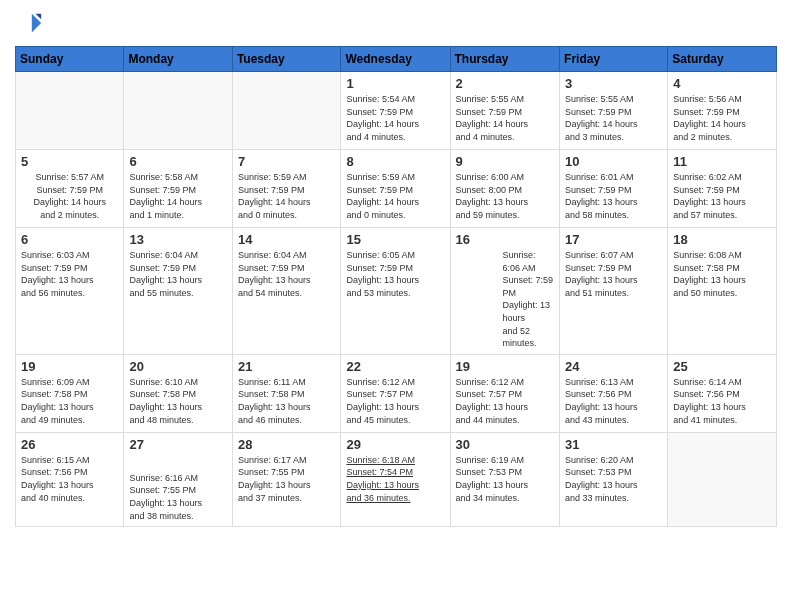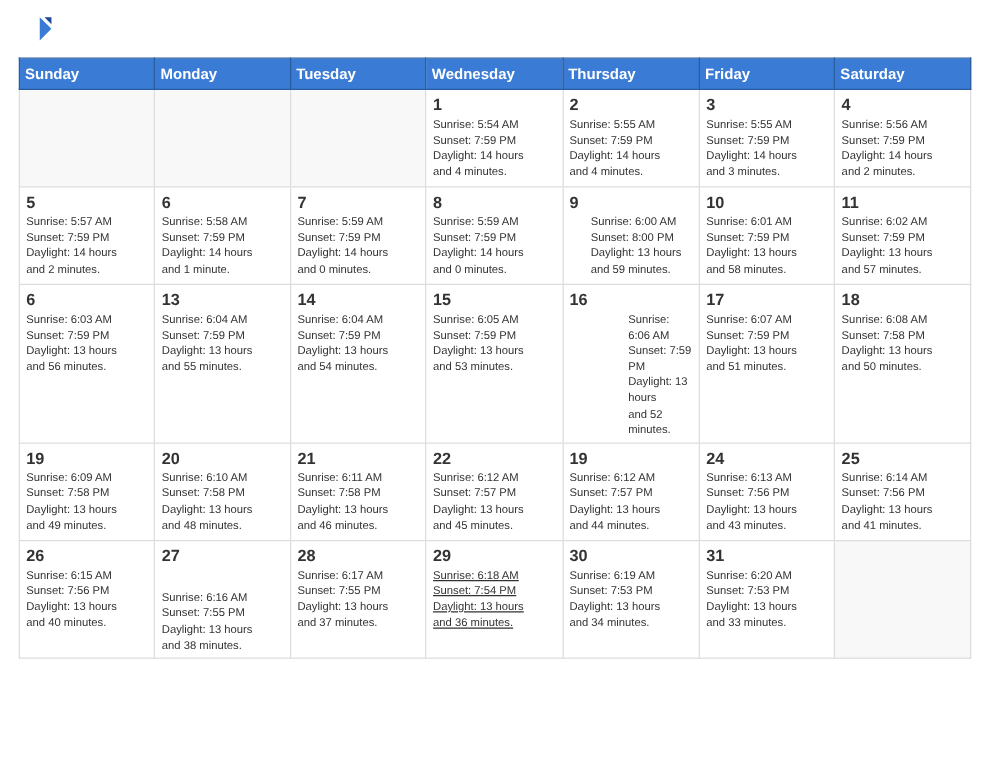--- a/index.html
+++ b/index.html
@@ -52,21 +52,21 @@
       color: #333;
       font-weight: bold;
     }
     .calendar {
       width: 100%;
       border-collapse: collapse;
       border: 1px solid #ccc;
     }
     .calendar th {
       background-color: #3a7bd5;
-      color: #ffffff;
+      color: #000000;
       font-size: 12px;
       font-weight: bold;
       padding: 5px 4px;
       text-align: left;
       border: 1px solid #2a5ca0;
       margin-left: 45px;
     }
     .calendar td {
       width: 110px;
       vertical-align: top;
@@ -156,21 +156,21 @@
             <span class="day-number">4</span>
             <div class="day-info" style="white-space: pre-line;">Sunrise: 5:56 AM
 Sunset: 7:59 PM
 Daylight: 14 hours
 and 2 minutes.</div>
           </td>
         </tr>
         <tr>
           <td>
             <span class="day-number">5</span>
-            <div class="day-info" style="white-space: pre-line;">Sunrise: 5:57 AM
+            <div class="day-info" style="white-space: pre-line; text-align: center;">Sunrise: 5:57 AM
 Sunset: 7:59 PM
 Daylight: 14 hours
 and 2 minutes.</div>
           </td>
           <td>
             <span class="day-number">6</span>
             <div class="day-info" style="white-space: pre-line;">Sunrise: 5:58 AM
 Sunset: 7:59 PM
 Daylight: 14 hours
 and 1 minute.</div>
@@ -184,21 +184,21 @@
           </td>
           <td>
             <span class="day-number">8</span>
             <div class="day-info" style="white-space: pre-line;">Sunrise: 5:59 AM
 Sunset: 7:59 PM
 Daylight: 14 hours
 and 0 minutes.</div>
           </td>
           <td>
             <span class="day-number">9</span>
-            <div class="day-info" style="white-space: pre-line; margin-left: 17px;">Sunrise: 6:00 AM
+            <div class="day-info" style="white-space: pre-line;">Sunrise: 6:00 AM
 Sunset: 8:00 PM
 Daylight: 13 hours
 and 59 minutes.</div>
           </td>
           <td>
             <span class="day-number">10</span>
             <div class="day-info" style="white-space: pre-line;">Sunrise: 6:01 AM
 Sunset: 7:59 PM
 Daylight: 13 hours
 and 58 minutes.</div>

